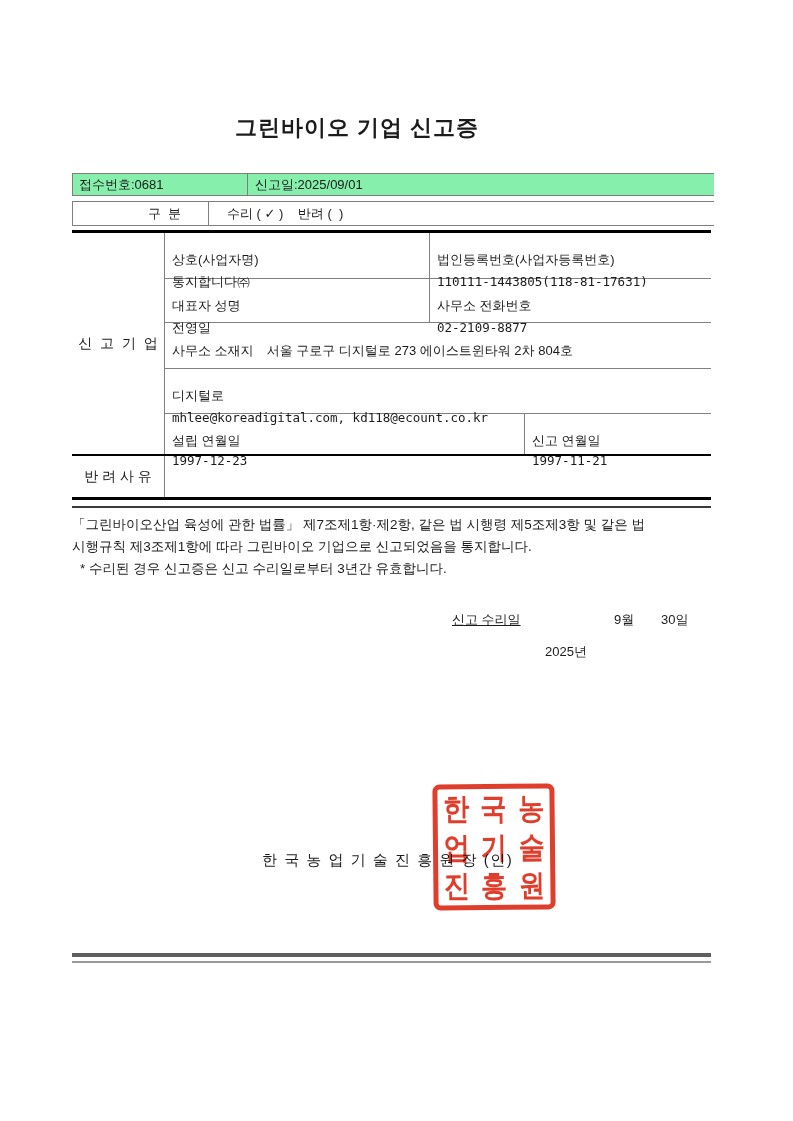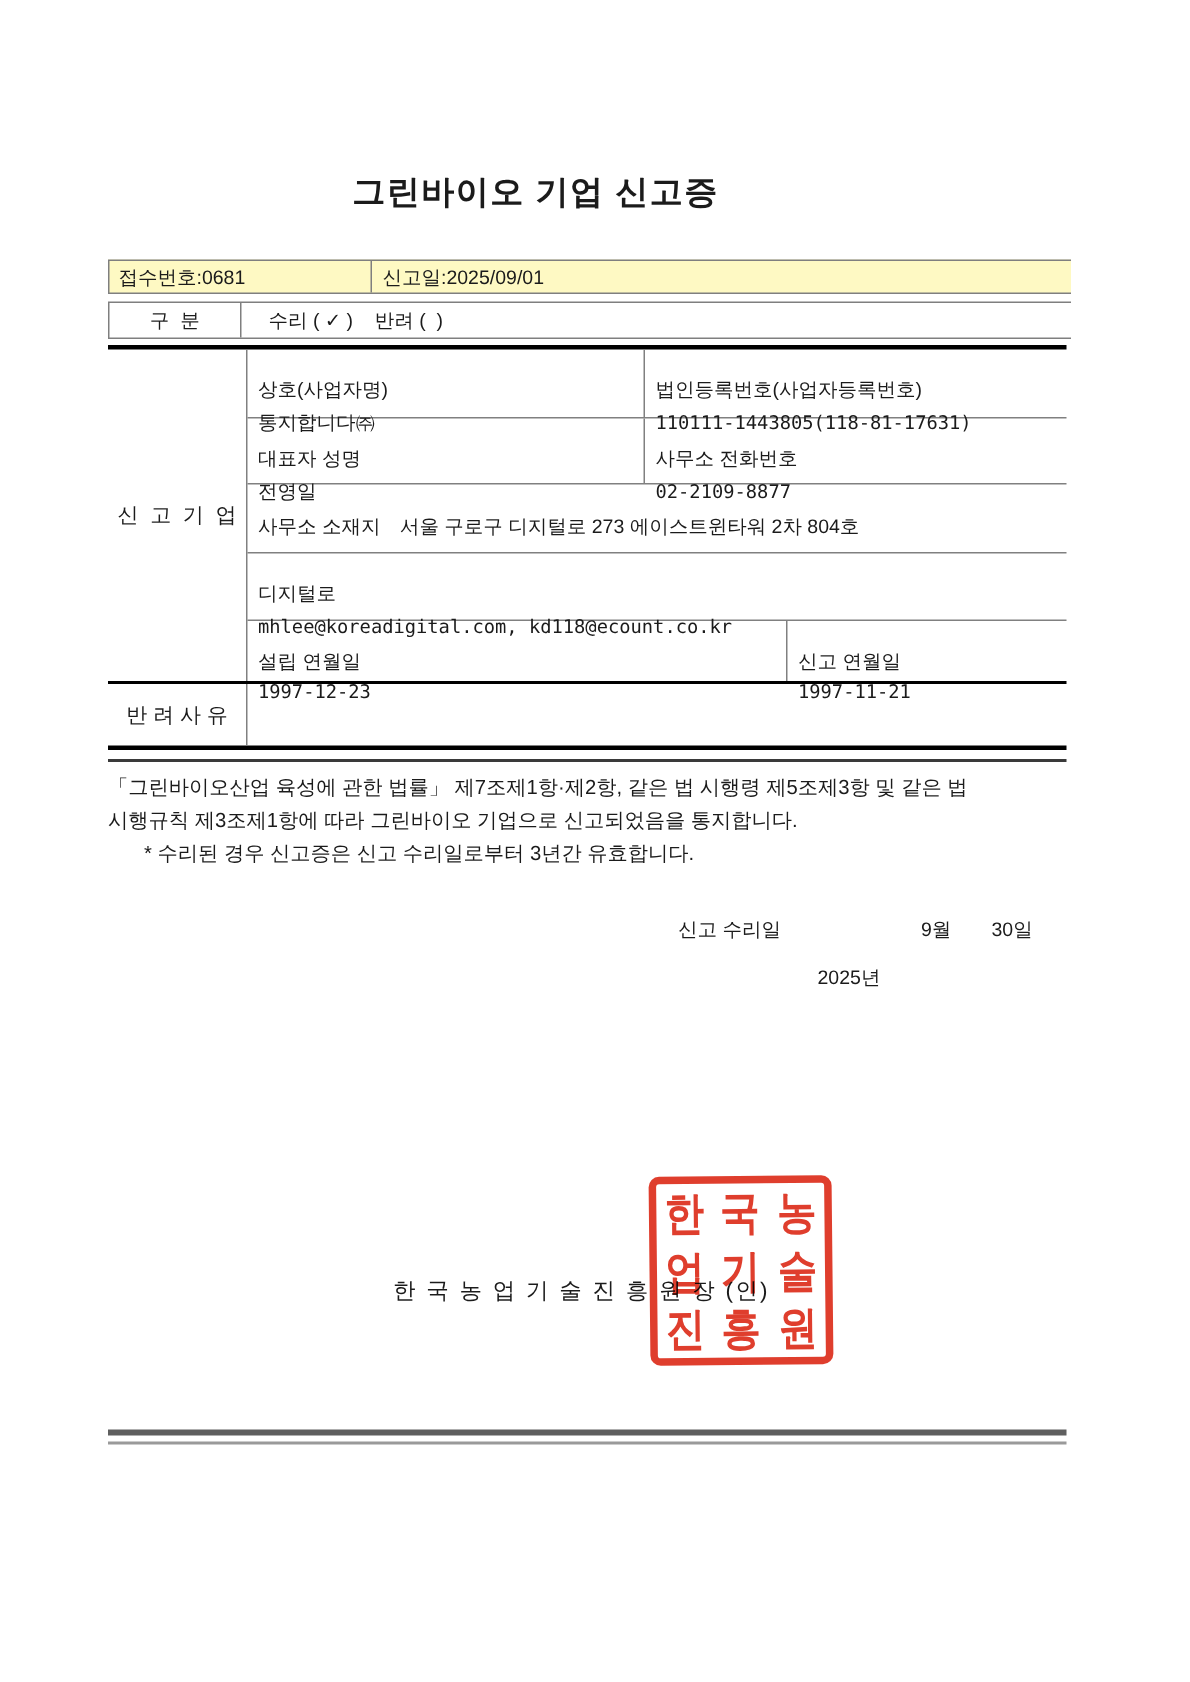--- a/index.html
+++ b/index.html
@@ -11,22 +11,22 @@
 
   
   .doc-title{
     position:absolute;top:113px;left:0;width:100%;text-align:center;
     font-size:22px;font-weight:bold;letter-spacing:1px;
   }
 
   
   .hrow{position:absolute;left:72px;width:645px;display:flex;box-sizing:border-box;
         border:1px solid #7f7f7f;font-size:13px;align-items:stretch;}
-  .hrow1{top:173px;height:23px;background:#fef9c3;}
-  .hrow2{top:201px;height:25px;background:#ffffff;}
+  .hrow1{top:173px;height:23px;background:#86efac;}
+  .hrow2{top:201px;height:25px;background:#ffffff;padding-left:48px;}
   .hcell{display:flex;align-items:center;box-sizing:border-box;}
   .hcell-receipt{width:175px;border-right:1px solid #7f7f7f;padding-left:6px;}
   .hcell-date{flex:1;padding-left:7px;}
   .hcell-cat-label{width:88px;border-right:1px solid #7f7f7f;justify-content:center;}
   .hcell-cat-value{flex:1;padding-left:18px;}
 
   
   .mtable{position:absolute;left:72px;top:230px;width:639px;box-sizing:border-box;
           border-top:3px solid #000;font-size:13px;}
   .group{display:flex;}
@@ -44,25 +44,25 @@
   .val5{margin-top:5px;line-height:15px;}
   .mono{font-family:"DejaVu Sans Mono",monospace;font-size:12.5px;}
   .inline-val{margin-left:13px;}
   .group2{border-top:2px solid #000;border-bottom:3px solid #000;height:41px;}
   .bottom-rule1{position:absolute;left:72px;top:506px;width:639px;height:0;
                 border-top:2px solid #3a3a3a;}
 
   
   .notice{position:absolute;left:72px;top:514px;width:680px;font-size:13.5px;}
   .notice div{line-height:22px;white-space:pre;}
-  .notice .star{margin-left:24px;}
+  .notice .star{margin-left:8px;}
 
   
   .approval span{position:absolute;top:611px;font-size:13px;white-space:pre;}
-  .ap-label{left:452px;}
+  .ap-label{left:452px;text-decoration:underline;}
   .ap-year{left:545px;margin-top:32px;}
   .ap-month{left:614px;}
   .ap-day{left:661px;}
 
   
   .issuer{position:absolute;left:262px;top:851px;font-size:15px;letter-spacing:1.5px;}
   .seal{
     position:absolute;left:433px;top:784px;width:112px;height:116px;
     border:5px solid #dd2f1d;border-radius:7px;transform:rotate(-0.6deg);
     display:grid;grid-template-columns:repeat(3,1fr);grid-template-rows:repeat(3,1fr);

